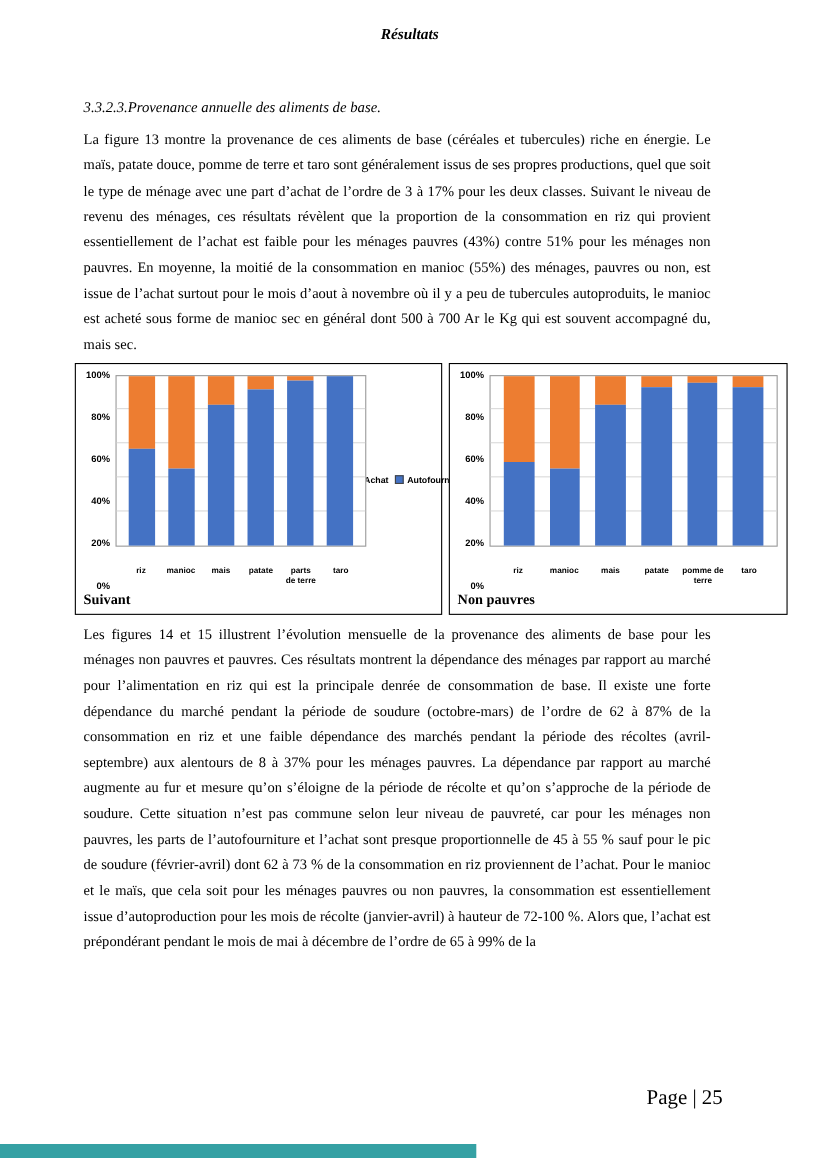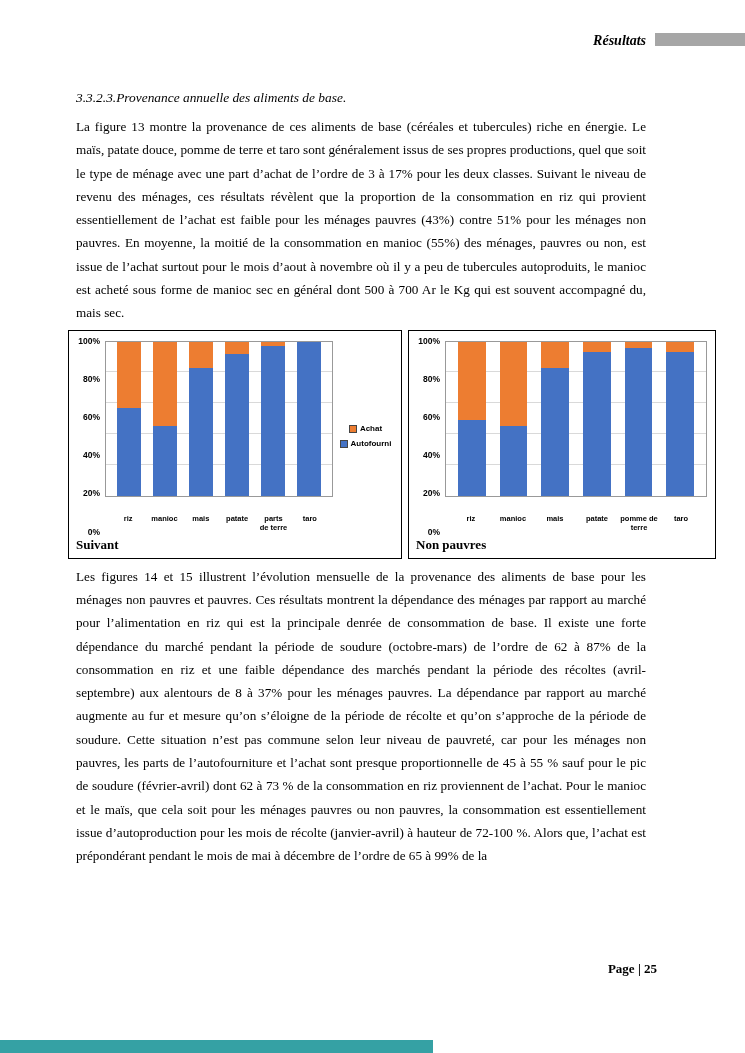--- a/index.html
+++ b/index.html
@@ -7,21 +7,21 @@
   body {
     width: 745px; height: 1053px;
     position: relative;
     background: #ffffff;
     color: #000;
     font-family: "Liberation Serif", serif;
     overflow: hidden;
   }
   .page-header {
     position: absolute; top: 33px; left: 0; right: 0; height: 16px;
-    display: flex; justify-content: flex-end; gap: 9px;
+    display: flex; justify-content: flex-end; align-items: center; gap: 9px; flex-direction: column;
   }
   .header-title { font-size: 14px; font-weight: bold; font-style: italic; }
   .header-bar { width: 90px; height: 13px; background: var(--header-gray, #A6A6A6); }
 
   .content { position: absolute; top: 90px; left: 76px; width: 570px; }
   .heading { font-style: italic; font-size: 13.4px; margin: 0 0 9px 0; }
   .para { font-size: 13.2px; line-height: 23.3px; text-align: justify; margin: 0 0 5px 0; }
 
   .charts-row { display: flex; gap: 6px; width: 648px; margin: 2px 0 6px -8px; }
   .chart-box {
@@ -43,33 +43,33 @@
   .bars { position: absolute; left: 0; top: 0; right: 0; bottom: 0; display: flex; padding: 0 5px; }
   .bar-slot { flex: 1; display: flex; justify-content: center; align-items: flex-end; height: 100%; }
   .bar { width: 66%; height: 100%; display: flex; flex-direction: column-reverse; }
   .seg { width: 100%; }
   .x-labels {
     display: flex; padding: 0 5px; margin-top: 17px;
     font-family: "Liberation Sans", sans-serif; font-size: 7.5px; font-weight: bold;
   }
   .x-label { flex: 1; text-align: center; white-space: pre-line; line-height: 1.2; }
   .legend {
-    width: 60px; display: flex; flex-direction: column; justify-content: center; gap: 6px;
+    width: 60px; display: flex; flex-direction: row; justify-content: center; gap: 6px;
     padding-left: 5px;
-    font-family: "Liberation Sans", sans-serif; font-size: 8px; font-weight: bold; align-items: center;
+    font-family: "Liberation Sans", sans-serif; font-size: 8px; font-weight: bold;
   }
   .legend-item { display: flex; align-items: center; gap: 3px; }
   .legend-swatch { width: 8px; height: 8px; border: 1px solid #444; flex: 0 0 auto; }
   .chart-title { position: absolute; left: 7px; bottom: 5px; font-size: 13px; font-weight: bold; }
 
   .caption {
     text-align: center; color: var(--caption-blue, #4472C4);
     font-style: italic; font-size: 13px; margin: 0 0 4px 0;
   }
-  .page-footer { position: absolute; right: 88px; bottom: 76px; font-size: 13px; font-weight: bold; }
+  .page-footer { position: absolute; right: 88px; bottom: 43px; font-size: 19px; font-weight: normal; }
   .bottom-bar { position: absolute; left: 0; bottom: 0; width: 433px; height: 13px; background: var(--footer-teal, #35A1A4); }
 </style>
 </head>
 <body>
 
 <div class="page-header">
   <span class="header-title">Résultats</span>
   <span class="header-bar"></span>
 </div>
 

